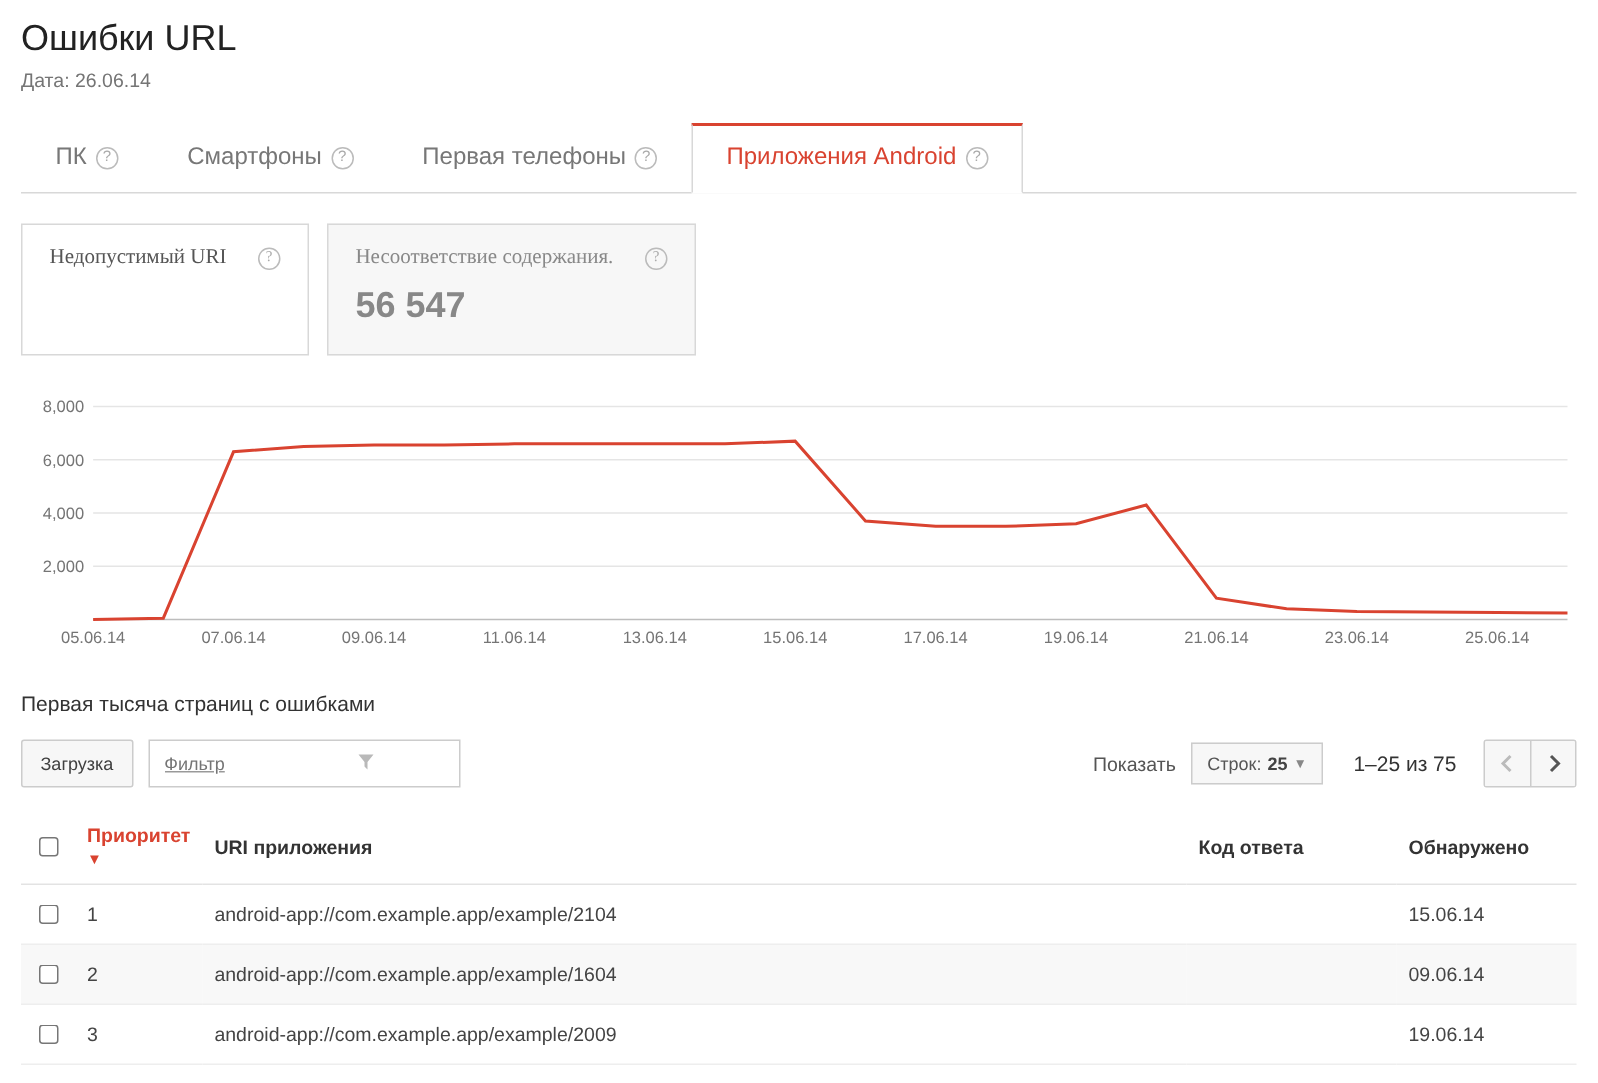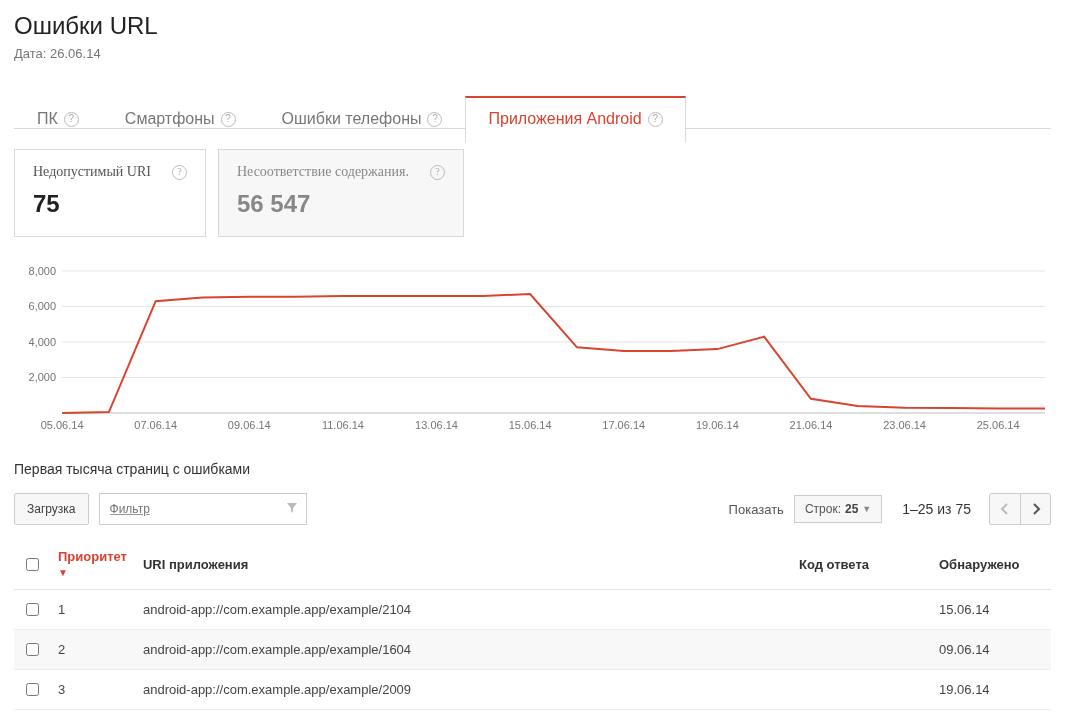--- a/index.html
+++ b/index.html
@@ -30,21 +30,21 @@
     border-bottom: 1px solid #d8d8d8;
     margin-top: 14px;
   }
   .tab {
     padding: 12px 22px 14px 22px;
     font-size: 16px;
     color: #777;
     border: 1px solid transparent;
     border-bottom: none;
     position: relative;
-    top: 15px;
+    top: 1px;
     cursor: pointer;
     display: flex;
     align-items: center;
     gap: 6px;
   }
   .tab.active {
     color: #d94330;
     border: 1px solid #d8d8d8;
     border-top: 2px solid #d94330;
     border-bottom: 1px solid #fff;
@@ -93,21 +93,21 @@
   .toolbar { display:flex; align-items:center; gap:10px; margin-top:16px;}
   .btn {
     border:1px solid #ccc; background:#f7f7f7; color:#404040;
     padding:8px 12px; font-size:12px; cursor:pointer; border-radius:2px;
   }
   .btn.red {
     background:#e9897d; color:#fff; border:1px solid #e07a6e;
     text-transform: uppercase; font-size:11.5px; letter-spacing:.2px;
   }
   .filter-box {
-    display:flex; align-items:center; justify-content:space-between;
+    display:flex; align-items:center; 
     border:1px solid #ccc; padding:0 8px; width:208px; height:32px;
     color:#999; font-size:12px;text-decoration:underline;
   }
   .filter-box input {
     border:none; outline:none; width:130px; font-size:12px; color:#555;
   }
   .funnel { font-size:12px; color:#aaa;}
   .spacer { flex:1;}
   .show-label { color:#555; font-size:13px;}
   .rows-btn {
@@ -150,36 +150,35 @@
 <div class="tabs">
   <div class="tab">
     <span>ПК</span>
     <span class="help-icon">?</span>
   </div>
   <div class="tab">
     <span>Смартфоны</span>
     <span class="help-icon">?</span>
   </div>
   <div class="tab">
-    <span>Ошибки телефоны</span>
+    <span>Первая телефоны</span>
     <span class="help-icon">?</span>
   </div>
   <div class="tab active">
     <span>Приложения Android</span>
     <span class="help-icon">?</span>
   </div>
 </div>
 
 <div class="cards">
   <div class="card">
     <div class="card-title">
       <span>Недопустимый URI</span>
       <span class="help-icon">?</span>
     </div>
-    <div class="card-value">75</div>
   </div>
   <div class="card inactive">
     <div class="card-title">
       <span>Несоответствие содержания.</span>
       <span class="help-icon">?</span>
     </div>
     <div class="card-value">56 547</div>
   </div>
 </div>
 

